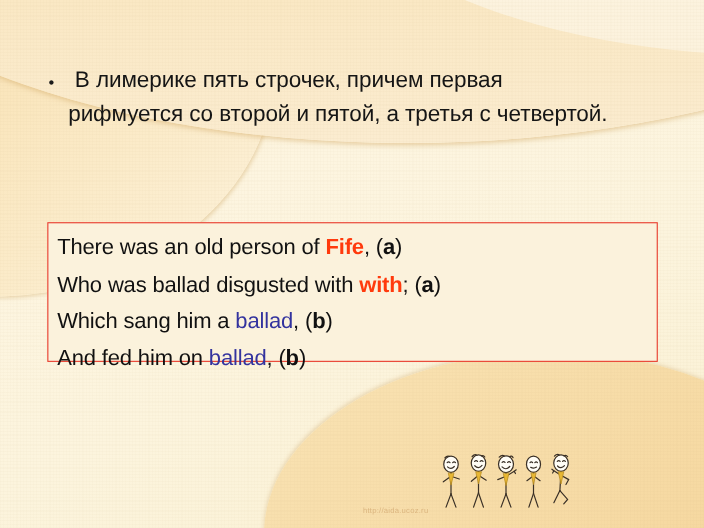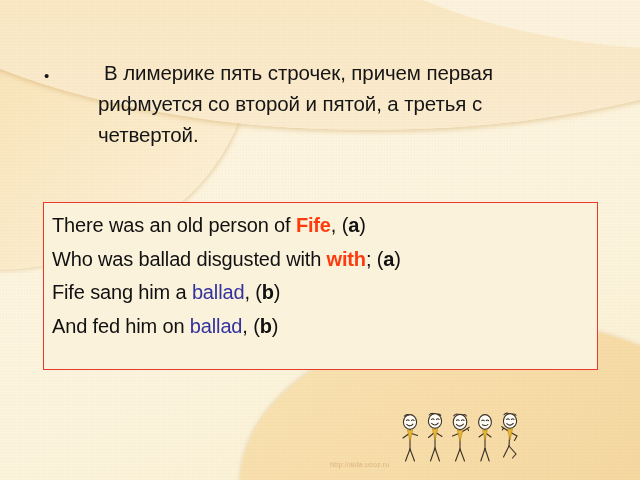--- a/index.html
+++ b/index.html
@@ -98,30 +98,29 @@
     line-height: 1;
     text-align: left;
   }
   .bullet-text {
     flex: 1 1 auto;
     font-size: 20.5px;
     line-height: 31px;
     color: #151515;
     letter-spacing: -0.1px;
     text-indent: 6px;
-    margin-left: 36px;
   }
 
   
   .limerick-box {
     position: absolute;
     left: 43px;
     top: 202px;
     width: 555px;
-    height: 168px;
+    height: 127px;
     box-sizing: border-box;
     border: 1.6px solid #e8392a;
     background: #fbf2dc;
     padding: 6px 0 0 8px;
   }
   .limerick-line {
     font-size: 20px;
     line-height: 33.5px;
     color: #111111;
     white-space: nowrap;
@@ -184,21 +183,21 @@
 
     <div class="limerick-line">
       <span>There was an old person of </span><span class="rh-red">Fife</span><span>, (</span><span class="rh-tag">a</span><span>)</span>
     </div>
 
     <div class="limerick-line">
       <span>Who was ballad disgusted with </span><span class="rh-red">with</span><span>; (</span><span class="rh-tag">a</span><span>)</span>
     </div>
 
     <div class="limerick-line">
-      <span>Fife sang him a </span><span class="rh-blue">ballad</span><span>, (</span><span class="rh-tag">b</span><span>)</span>
+      <span>Which sang him a </span><span class="rh-blue">ballad</span><span>, (</span><span class="rh-tag">b</span><span>)</span>
     </div>
 
     <div class="limerick-line">
       <span>And fed him on </span><span class="rh-blue">ballad</span><span>, (</span><span class="rh-tag">b</span><span>)</span>
     </div>
 
 
   </div>
 
   <div class="figures">

